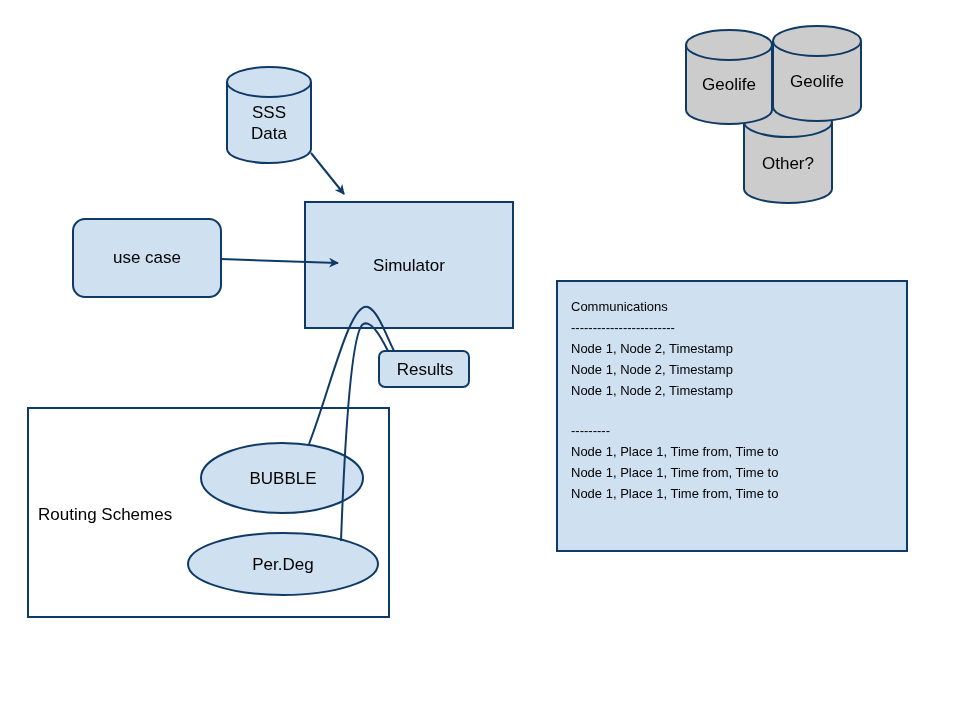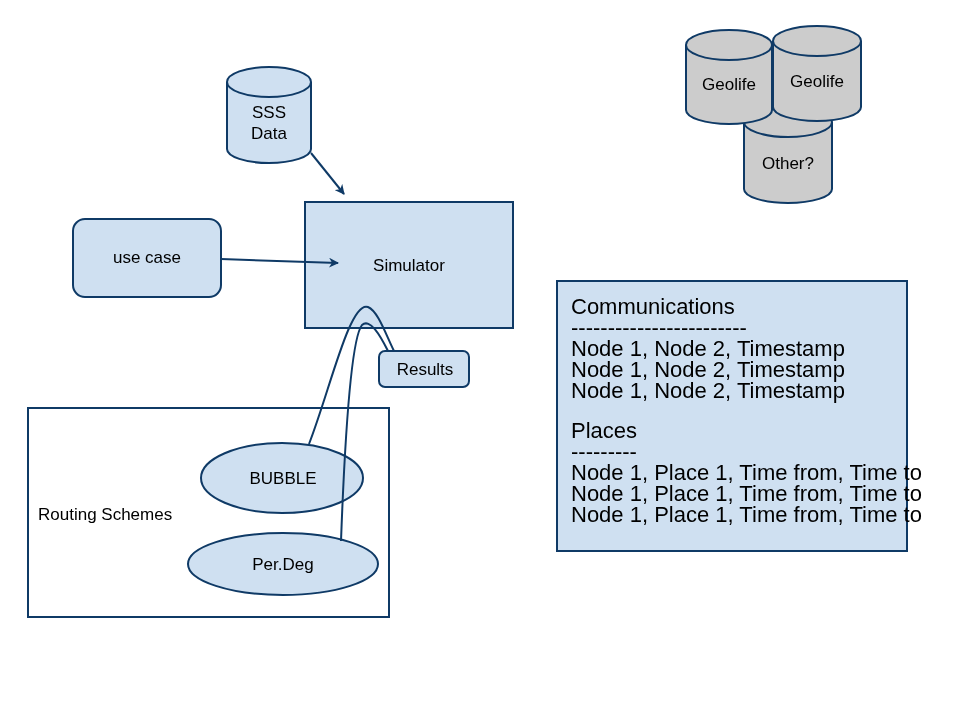--- a/index.html
+++ b/index.html
@@ -2,21 +2,21 @@
 <html><head>
   <meta charset="utf-8">
   <style>
     html, body { margin: 0; padding: 0; background: #ffffff; }
     body { width: 960px; height: 720px; position: relative; overflow: hidden;
            font-family: "Liberation Sans", sans-serif; }
     svg { position: absolute; left: 0; top: 0; }
     .lbl { font-family: "Liberation Sans", sans-serif; font-size: 17px; fill: #000; }
     .txtbox { position: absolute; left: 557px; top: 281px; width: 350px; height: 200px;
               box-sizing: border-box; padding: 15px 0 0 14px;
-              font-family: "Liberation Sans", sans-serif; font-size: 22px; line-height: 21px; color: #000; }
+              font-family: "Liberation Sans", sans-serif; font-size: 13px; line-height: 21px; color: #000; }
     .txtbox .line { white-space: pre; }
     .txtbox .gap { height: 19px; }
   </style>
 </head>
 <body>
 
 <svg width="960" height="720" viewBox="0 0 960 720">
   <defs>
     <marker id="arrowhead" markerWidth="10" markerHeight="10" refX="9" refY="5" orient="auto" markerUnits="userSpaceOnUse">
       <path d="M0,0 L10,5 L0,10 L3,5 Z" fill="#0f3a66"></path>
@@ -88,18 +88,17 @@
   <rect x="557" y="281" width="350" height="270" fill="#cfe0f1" stroke="#0f3a66" stroke-width="2"></rect>
 </svg>
 
 <div class="txtbox">
   <div class="line">Communications</div>
   <div class="line">------------------------</div>
   <div class="line">Node 1, Node 2, Timestamp</div>
   <div class="line">Node 1, Node 2, Timestamp</div>
   <div class="line">Node 1, Node 2, Timestamp</div>
   <div class="gap"></div>
-  <div class="line">Places</div>
   <div class="line">---------</div>
   <div class="line">Node 1, Place 1, Time from, Time to</div>
   <div class="line">Node 1, Place 1, Time from, Time to</div>
   <div class="line">Node 1, Place 1, Time from, Time to</div>
 </div>
 
 </body></html>

